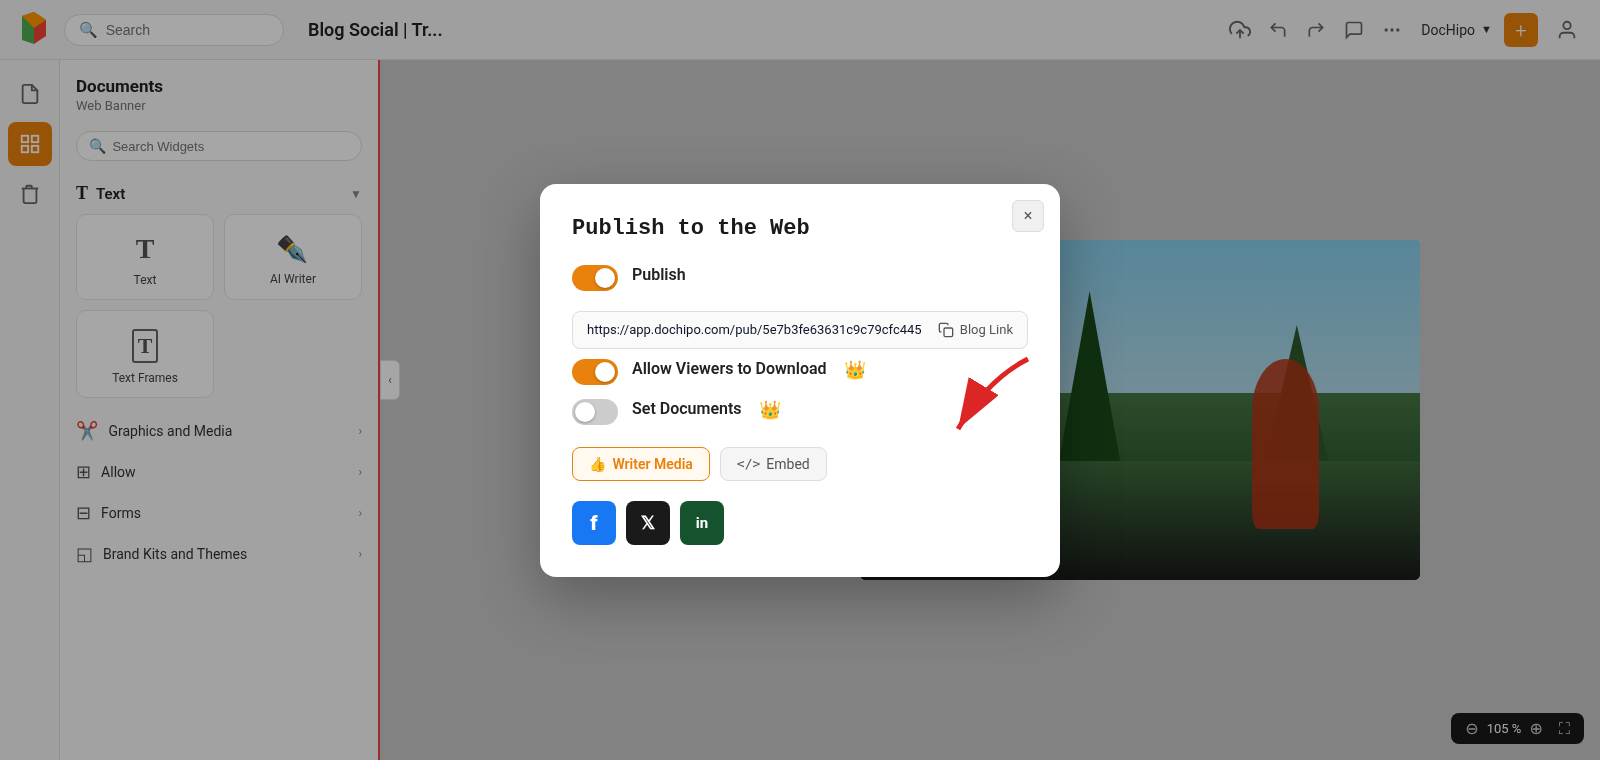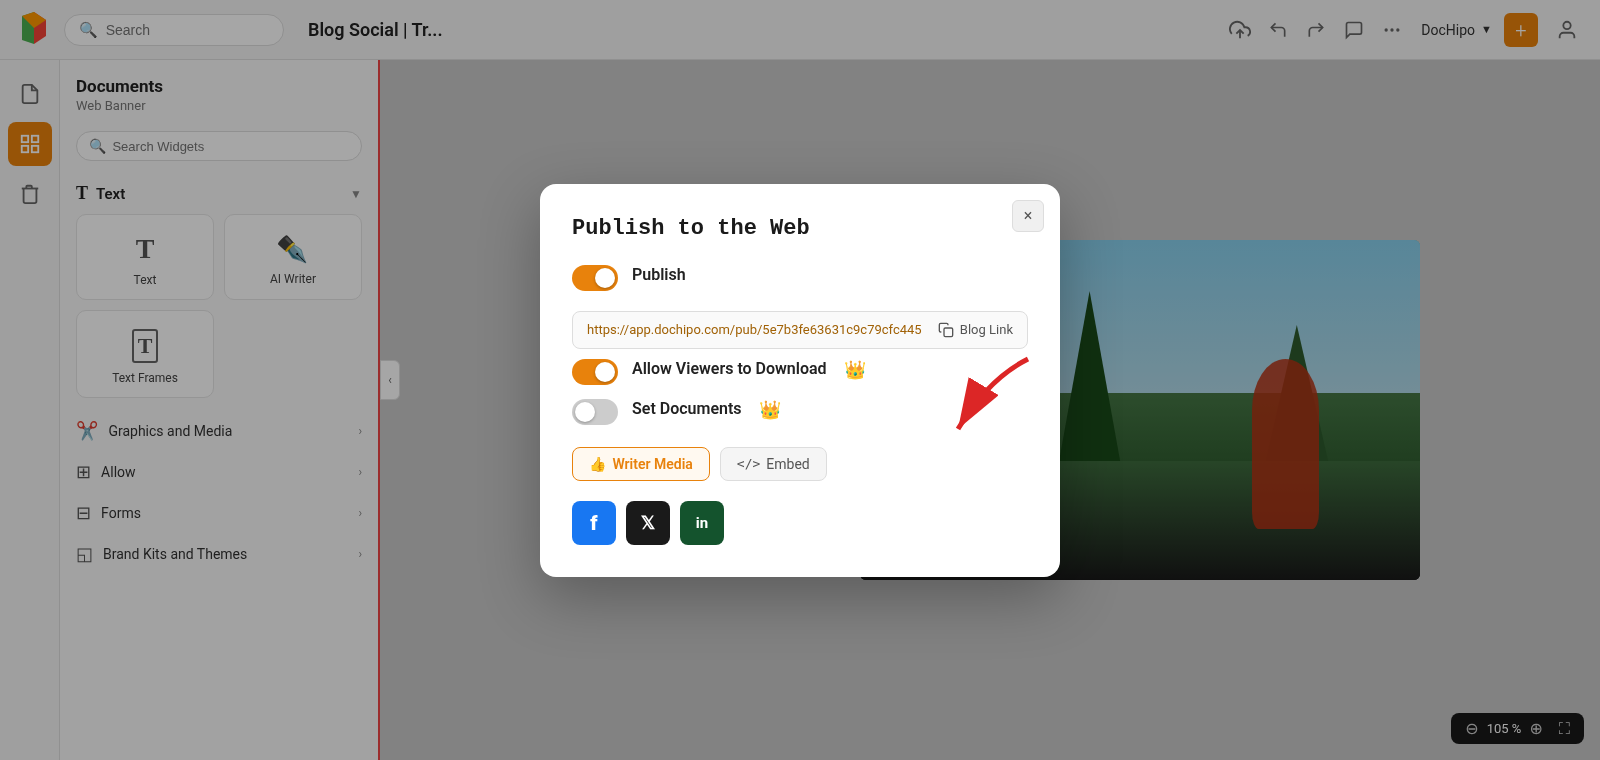--- a/index.html
+++ b/index.html
@@ -348,21 +348,21 @@
       display: flex;
       align-items: center;
       border: 1px solid #ddd;
       border-radius: 8px;
       padding: 10px 14px;
       margin-bottom: 10px;
       background: #fafafa;
     }
     .url-text {
       font-size: 13px;
-      color: #a16207;
+      color: #0f172a;
       flex: 1;
       overflow: hidden;
       text-overflow: ellipsis;
       white-space: nowrap;
     }
     .copy-link-btn {
       display: flex;
       align-items: center;
       gap: 6px;
       color: #555;

